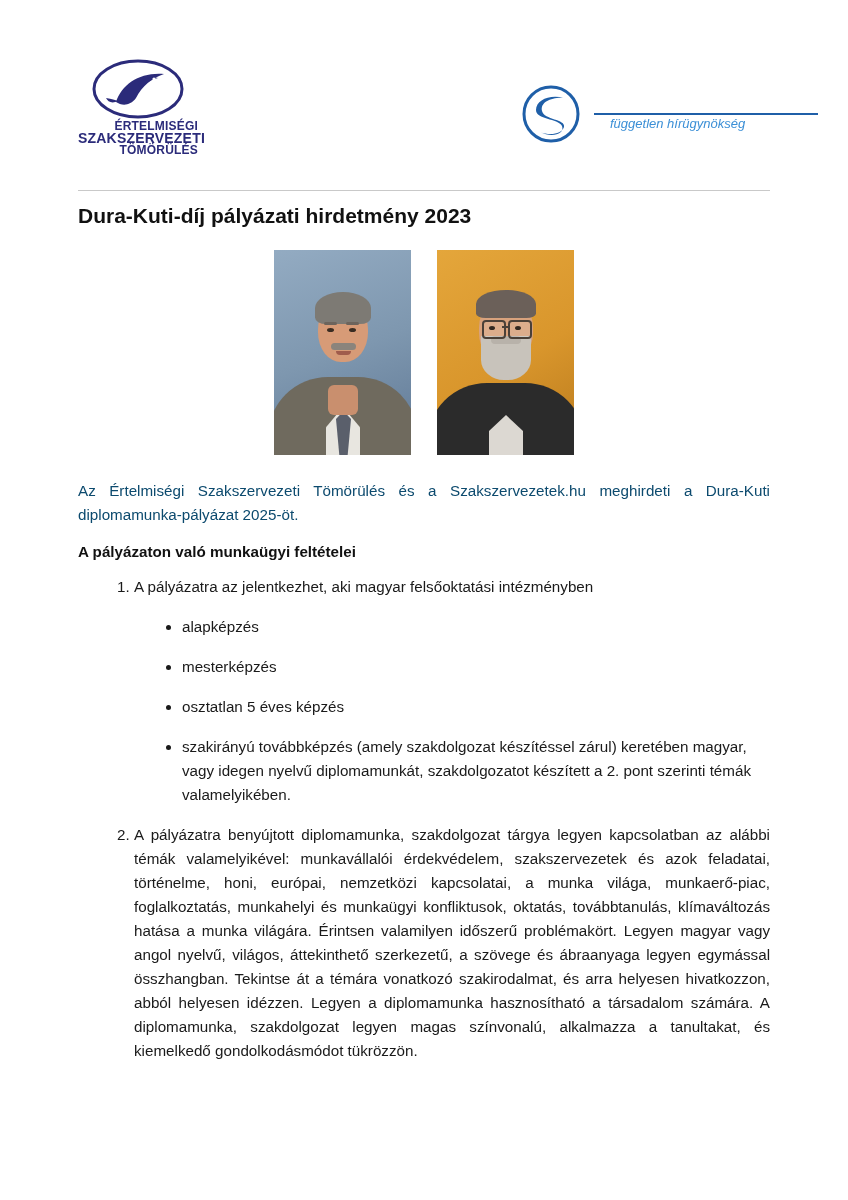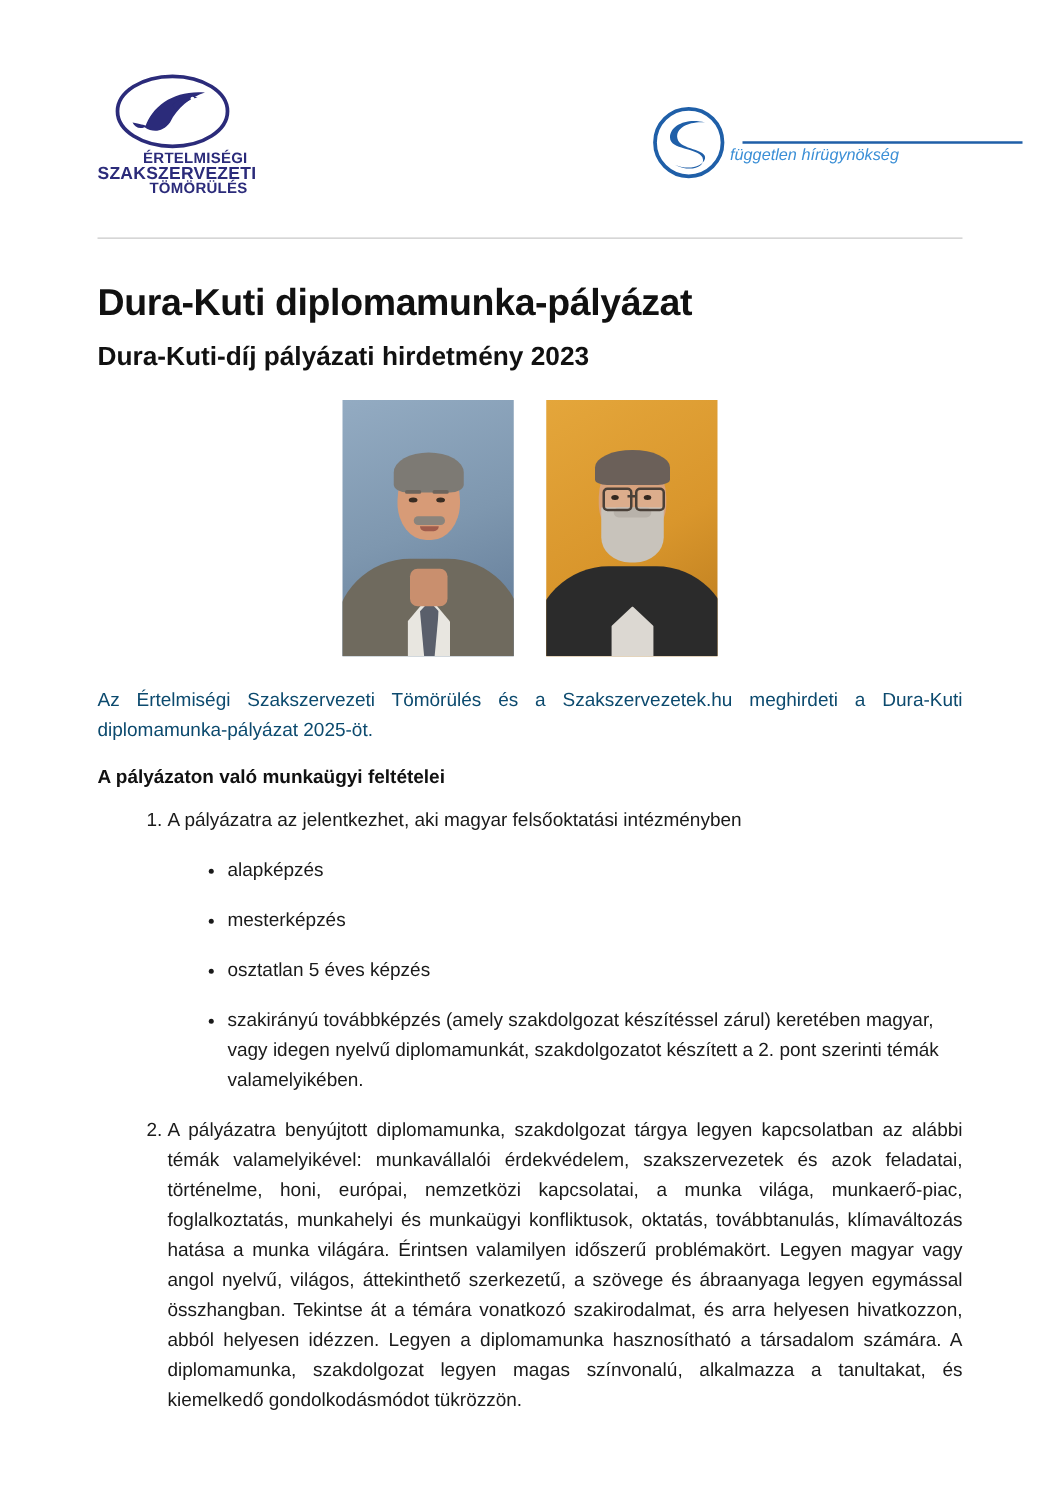--- a/index.html
+++ b/index.html
@@ -68,21 +68,21 @@
     position: absolute;
     left: 76px;
     top: 6px;
     font-size: 21px;
     font-weight: bold;
     color: #1f5fa8;
     letter-spacing: -0.2px;
   }
   .sz-sub {
     position: absolute;
-    left: 66px;
+    left: 92px;
     top: 36px;
     font-size: 13px;
     font-style: italic;
     color: #3b8fd6;
   }
   .sz-underline {
     position: absolute;
     left: 76px;
     top: 33px;
     width: 224px;
@@ -384,21 +384,20 @@
           <circle cx="33" cy="30" r="27" fill="none" stroke="#1f5fa8" stroke-width="3"></circle>
           <path d="M46 14 C 32 10, 18 16, 18 26 C 18 36, 40 34, 44 42 C 47 50, 34 54, 22 48 C 32 52, 44 50, 46 43 C 48 35, 26 36, 24 27 C 22 18, 34 13, 46 14 Z" fill="#1f5fa8"></path>
         </svg>
       </div>
       <div class="sz-underline"></div>
       <div class="sz-sub">független hírügynökség</div>
     </div>
   </div>
   <div class="rule"></div>
 
-  <h1 class="title">Dura-Kuti diplomamunka-pályázat</h1>
   <h2 class="subtitle">Dura-Kuti-díj pályázati hirdetmény 2023</h2>
 
   <div class="photos">
     <div class="photo photo-1">
       <div class="suit"></div>
       <div class="shirt"></div>
       <div class="tie"></div>
       <div class="neck"></div>
       <div class="head"></div>
       <div class="hair"></div>

